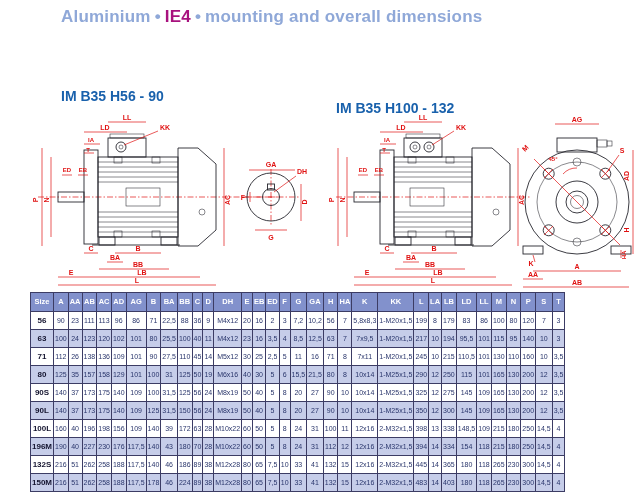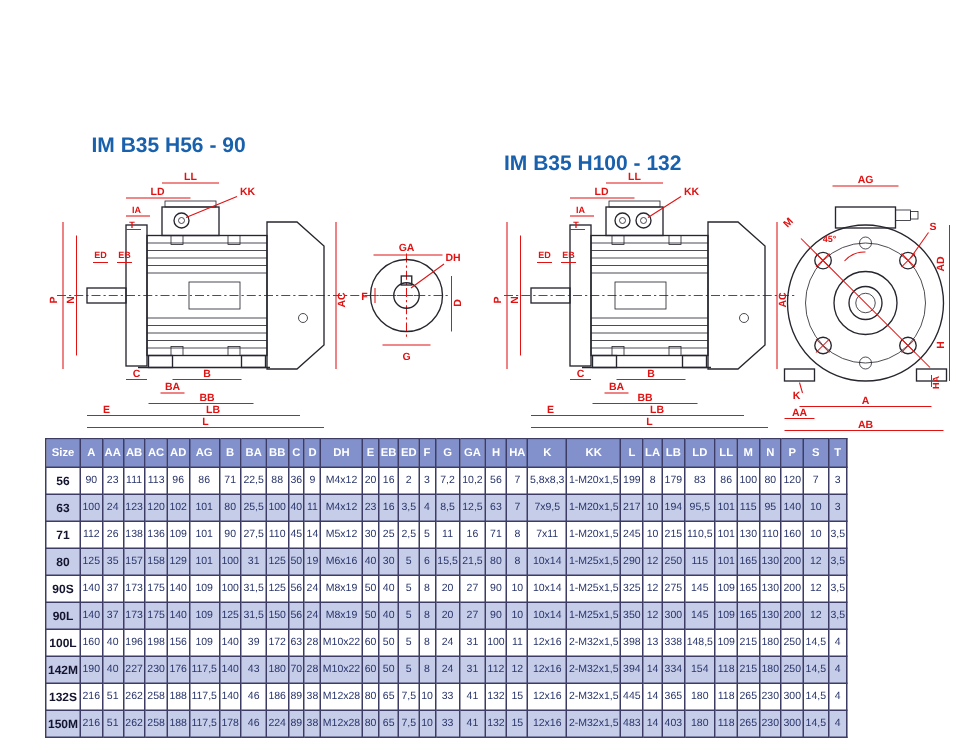--- a/index.html
+++ b/index.html
@@ -35,20 +35,21 @@
   .dims th{background:#8291cc;color:#ffffff;font-weight:bold;font-size:7.5px}
   .dims th,.dims td{border:1px solid #3c3c64;padding:0 1px;height:17px;line-height:1;white-space:nowrap}
   .dims th{height:18px}
   .dims td.size{font-weight:bold;color:#14142f;font-size:8px}
   .dims tr.alt{background:#c6cde9}
 </style>
 </head>
 <body>
 
 <div class="titles">
+  <div class="title-line t-en"><span>Aluminium</span><span class="bullet">•</span><span class="ie">IE4</span><span class="bullet">•</span><span>mounting and overall dimensions</span></div>
 </div>
 
 <div class="dheading dh-left">IM B35 H56 - 90</div>
 <div class="dheading dh-right">IM B35 H100 - 132</div>
 
 <svg id="svg-left" width="300" height="178" viewBox="0 0 300 178">
   <g>
 
     <line class="red cl" x1="10" y1="85" x2="250" y2="85"></line>
 
@@ -511,21 +512,21 @@
         <td>338</td>
         <td>148,5</td>
         <td>109</td>
         <td>215</td>
         <td>180</td>
         <td>250</td>
         <td>14,5</td>
         <td>4</td>
       </tr>
       <tr class="alt">
-        <td class="size">142M</td>
+        <td class="size">196M</td>
         <td>190</td>
         <td>40</td>
         <td>227</td>
         <td>230</td>
         <td>176</td>
         <td>117,5</td>
         <td>140</td>
         <td>43</td>
         <td>180</td>
         <td>70</td>

